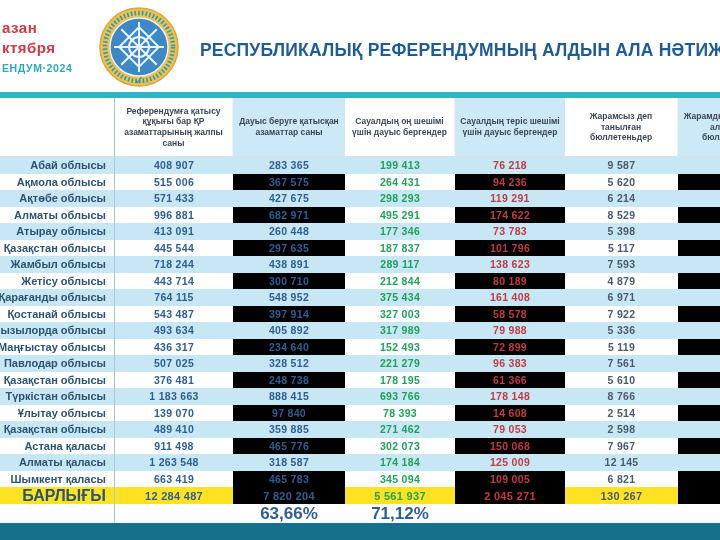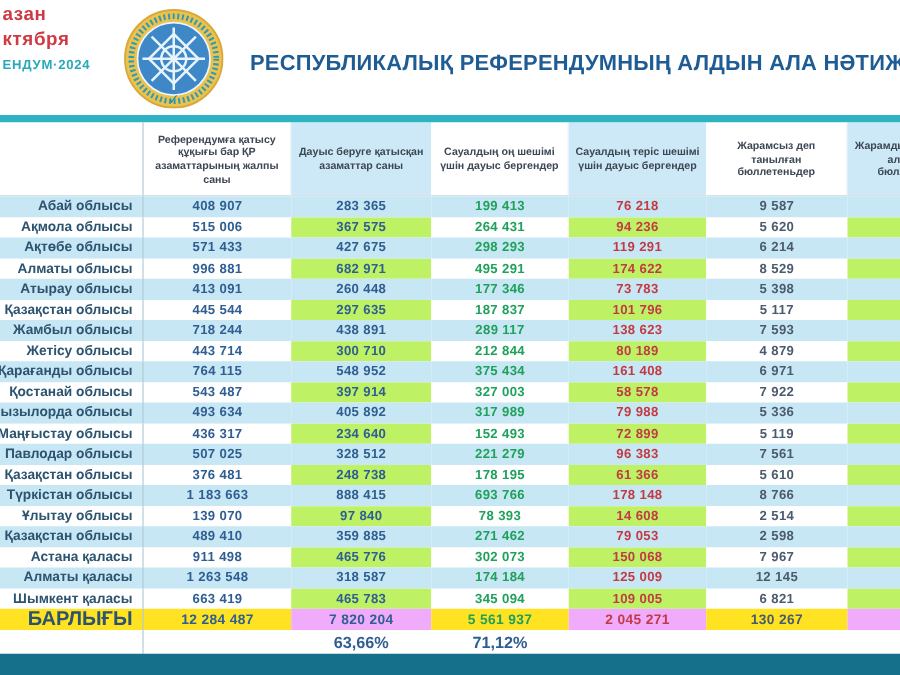--- a/index.html
+++ b/index.html
@@ -3,21 +3,21 @@
 <meta charset="utf-8">
 <style>
   html,body{margin:0;padding:0;}
   body{
     width:720px;height:540px;overflow:hidden;position:relative;
     background:#ffffff;
     font-family:"Liberation Sans","DejaVu Sans",sans-serif;
     -webkit-font-smoothing:antialiased;
   }
   
-  .dates{position:absolute;left:2px;top:4px;font-weight:bold;line-height:1;}
+  .dates{position:absolute;left:2px;top:20px;font-weight:bold;line-height:1;}
   .d1{font-size:15px;color:#cf3a44;letter-spacing:.5px;}
   .d2{font-size:15px;color:#cf3a44;margin-top:5px;letter-spacing:.5px;}
   .d3{font-size:10.5px;color:#2aa9ba;margin-top:8px;letter-spacing:.6px;}
   .emblem{position:absolute;left:99px;top:7px;width:80px;height:80px;}
   .title{
     position:absolute;left:200px;top:40px;white-space:nowrap;
     font-size:17.5px;font-weight:bold;color:#1f5c94;letter-spacing:.2px;
   }
   .divider{position:absolute;left:0;top:92px;width:720px;height:6px;background:#2eb3c3;}
   .footer{position:absolute;left:0;bottom:0;width:720px;height:17px;background:#15708c;}
@@ -41,25 +41,25 @@
     font-size:11px;font-weight:bold;color:#2c536f;
     border-right:1px solid #a9c6d6;white-space:nowrap;
   }
   .num{font-size:10.5px;font-weight:bold;letter-spacing:.3px;white-space:nowrap;}
   .blue{color:#2f5e92;}
   .green{color:#1fa15b;}
   .red{color:#c13b44;}
   .slate{color:#4b5b6e;}
   .r-blue{background:#c8e7f5;}
   .r-white{background:#ffffff;}
-  .tint{background:#bef264;}
+  .tint{background:#000000;}
   .total{background:#ffe322;font-size:11px;}
-  .total-hl{background:#f0abfc;}
+  .total-hl{background:#000000;}
   .total-label{font-size:16px;color:#2c536f;}
-  .pct{font-size:13px;font-weight:bold;color:#2f5e92;background:#ffffff;}
+  .pct{font-size:17px;font-weight:bold;color:#2f5e92;background:#ffffff;}
 </style>
 </head>
 <body>
 
 <div class="dates">
   <div class="d1">азан</div>
   <div class="d2">ктября</div>
   <div class="d3">ЕНДУМ·2024</div>
 </div>
 

